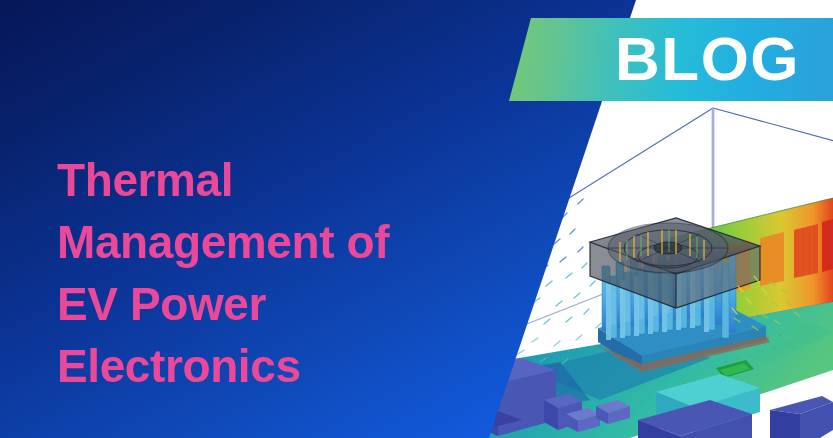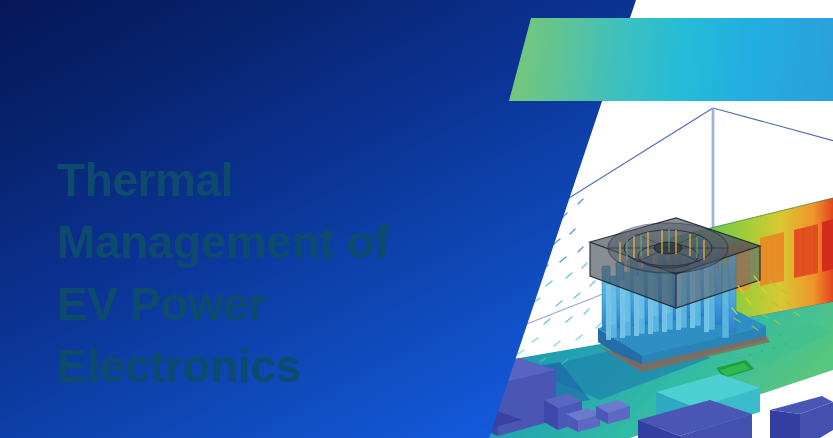--- a/index.html
+++ b/index.html
@@ -87,21 +87,21 @@
 
   
   .title {
     position: absolute;
     left: 57px;
     top: 118px;
     width: 430px;
     font-size: 46px;
     font-weight: bold;
     line-height: 62px;
-    color: #0c4a6e;
+    color: #ec4899;
     letter-spacing: -0.4px;
     white-space: pre-line;
   }
 </style>
 </head>
 <body>
 
 <div id="banner-root">
 
   <div class="white-base"></div>
@@ -404,17 +404,18 @@
         </g>
 
         <path d="M-40,368 L-40,330 L-10,322 L-40,368 Z" fill="#ffffff" opacity="0"></path>
       </g>
     </svg>
   </div>
 
   <div class="blue-panel"></div>
 
   <div class="blog-banner"></div>
+  <div class="blog-text">BLOG</div>
 
   <h1 class="title">Thermal Management of
 EV Power Electronics</h1>
 
 </div>
 
 </body></html>

